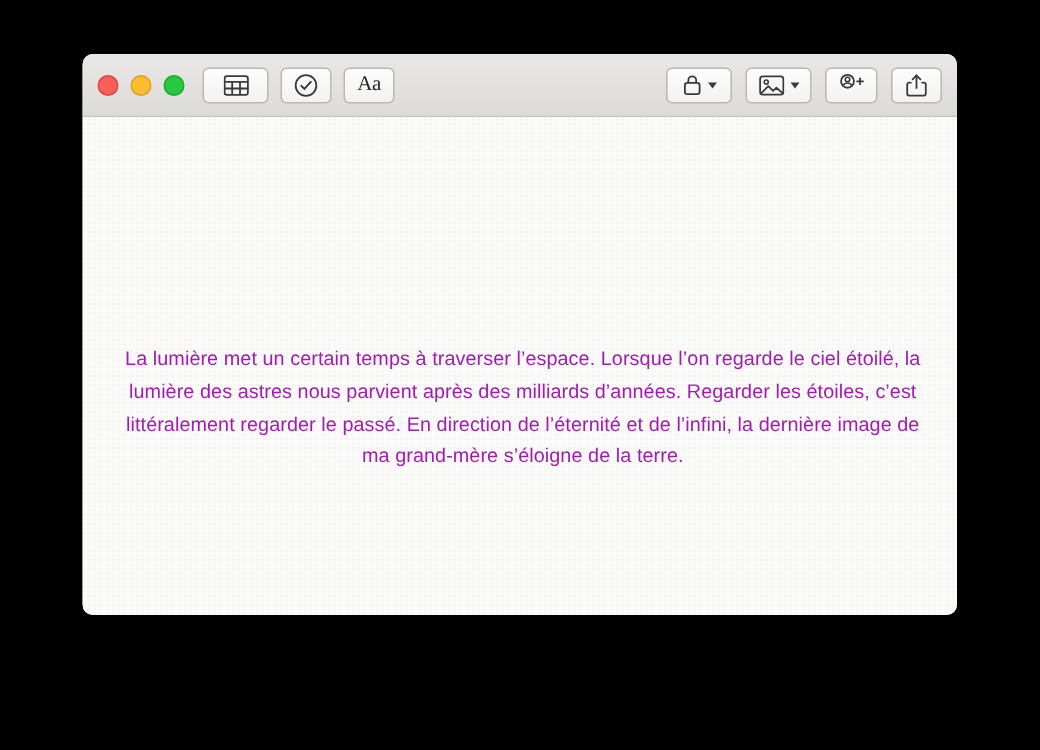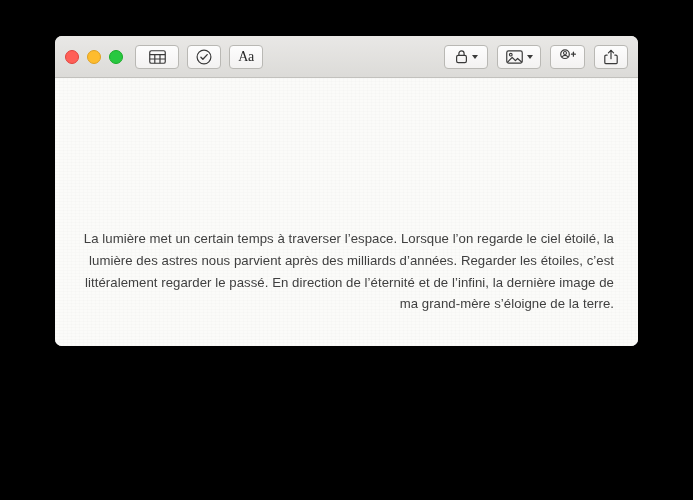--- a/index.html
+++ b/index.html
@@ -17,21 +17,21 @@
     width: 693px;
     height: 500px;
     background: #000000;
   }
 
   .window {
     position: absolute;
     left: 55px;
     top: 36px;
     width: 583px;
-    height: 310px;
+    height: 374px;
     background: #fbfbf9;
     border-radius: 7px;
     box-shadow: 0 6px 26px rgba(0,0,0,0.55);
     overflow: hidden;
     display: flex;
     flex-direction: column;
   }
 
   .titlebar {
     height: 42px;
@@ -135,23 +135,23 @@
     pointer-events: none;
   }
 
   .body-text {
     position: absolute;
     left: 28px;
     right: 24px;
     top: 150px;
     font-size: 13.2px;
     line-height: 1.65;
-    color: #404040;
+    color: #a21caf;
     letter-spacing: 0.05px;
-    text-align: right;
+    text-align: center;
   }
 </style>
 </head>
 <body>
 
 <div class="screen">
 
   <div class="window">
 
     <div class="titlebar">

